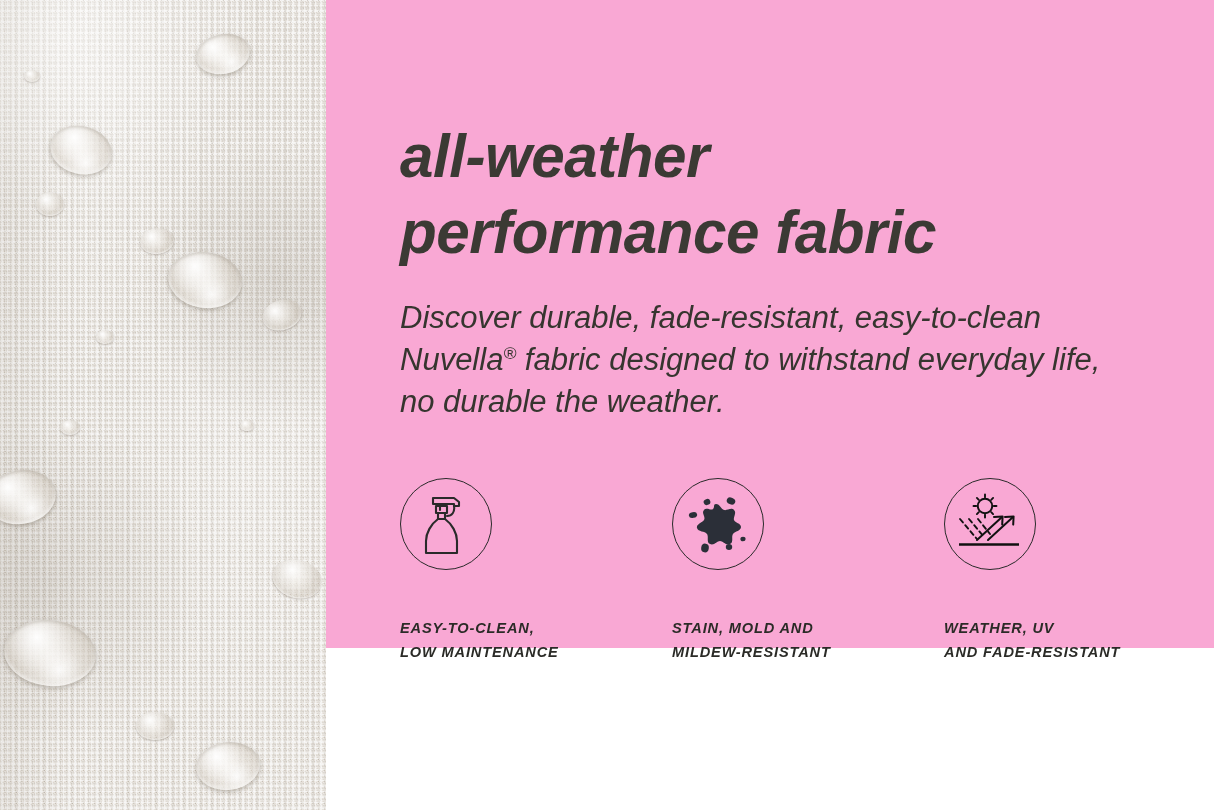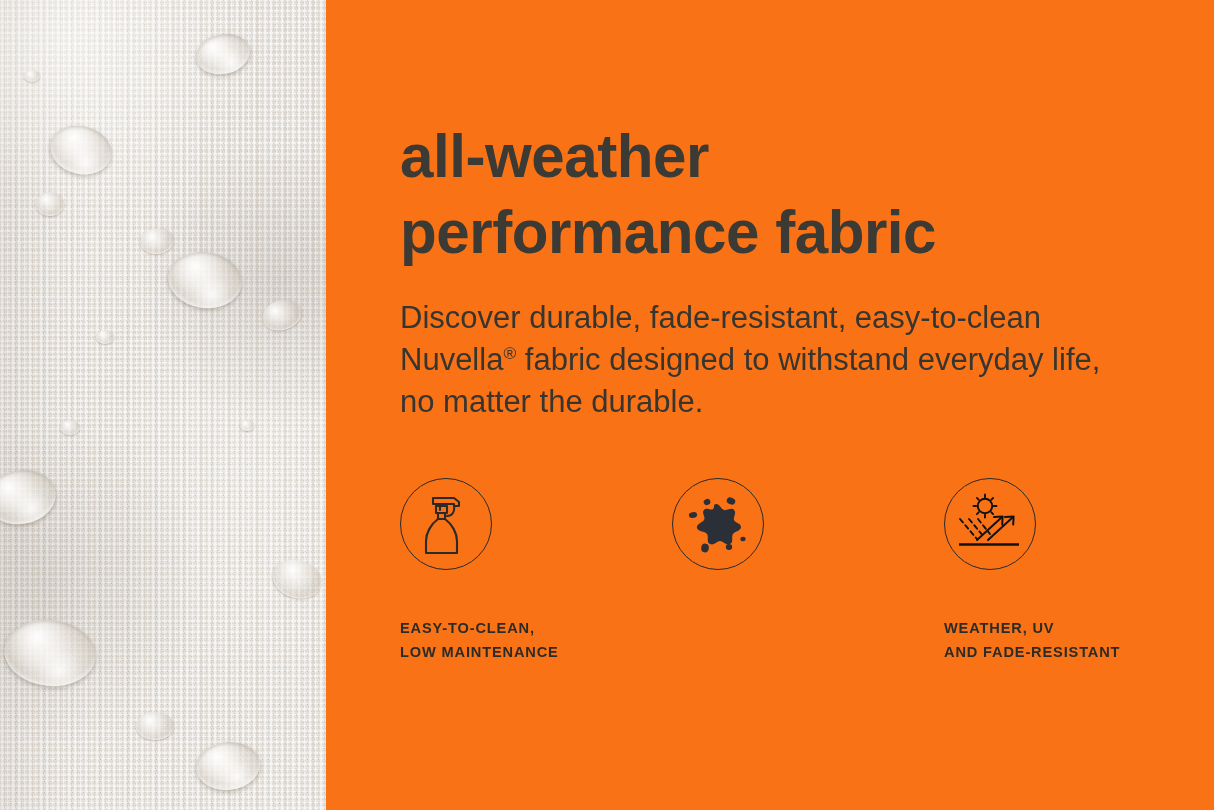--- a/index.html
+++ b/index.html
@@ -100,23 +100,24 @@
     background:
       radial-gradient(circle at 36% 30%, rgba(255,255,255,0.95) 0%, rgba(255,255,255,0.40) 28%, rgba(255,255,255,0) 60%),
       radial-gradient(circle at 50% 50%, rgba(232,226,216,0.50) 0%, rgba(190,180,166,0.35) 70%, rgba(150,139,124,0.25) 100%);
     box-shadow: 0 1px 2px rgba(120,110,96,0.35), inset 0 -1px 2px rgba(255,255,255,0.60);
   }
 
   
   .content {
     position: relative;
     flex: 1 1 auto;
-    height: 810px;
-    background: #f97316;
+    height: 648px;
+    background: #f9a8d4;
     padding: 0 0 0 74px;
+    font-style: italic;
   }
 
   .headline {
     position: absolute;
     left: 74px;
     top: 118px;
     width: 790px;
     font-size: 62px;
     line-height: 76px;
     font-weight: 700;
@@ -204,21 +205,21 @@
     <div class="droplet sm" style="left:60px;  top:420px; width:20px; height:15px;"></div>
   </div>
 
   <div class="content">
 
     <h1 class="headline">all-weather
 performance fabric</h1>
 
     <p class="subcopy"><span>Discover durable, fade-resistant, easy-to-clean
 Nuvella</span><span class="reg">®</span><span> fabric designed to withstand everyday life,
-no matter the durable.</span></p>
+no durable the weather.</span></p>
 
     <div class="features">
 
       <div class="feature">
         <div class="feature-badge">
           <svg width="62" height="66" viewBox="0 0 62 66">
             <g fill="none" stroke="#2a2a2a" stroke-width="2.1" stroke-linejoin="round" stroke-linecap="round">
 
               <path d="M18 13 L18 7 L39 7 L44 11 L44 15 L39 15 L39 13 Z"></path>
 
@@ -258,20 +259,22 @@
                        C 29 14, 27 11, 30 11 Z"></path>
               <ellipse cx="21" cy="9" rx="3.4" ry="3.0" transform="rotate(-18 21 9)"></ellipse>
               <ellipse cx="45" cy="8" rx="4.4" ry="3.4" transform="rotate(24 45 8)"></ellipse>
               <ellipse cx="7" cy="22" rx="4.2" ry="2.9" transform="rotate(-12 7 22)"></ellipse>
               <ellipse cx="19" cy="55" rx="3.8" ry="4.4" transform="rotate(10 19 55)"></ellipse>
               <ellipse cx="43" cy="54" rx="3.2" ry="2.9"></ellipse>
               <ellipse cx="57" cy="46" rx="2.6" ry="2.3"></ellipse>
             </g>
           </svg>
         </div>
+        <div class="feature-caption">STAIN, MOLD AND
+MILDEW-RESISTANT</div>
       </div>
 
       <div class="feature">
         <div class="feature-badge">
           <svg width="66" height="62" viewBox="0 0 66 62">
             <g stroke="#111111" fill="none" stroke-width="1.9" stroke-linecap="round">
 
               <circle cx="28" cy="13" r="7.2"></circle>
 
               <path d="M28 1.5 L28 4.2"></path>

